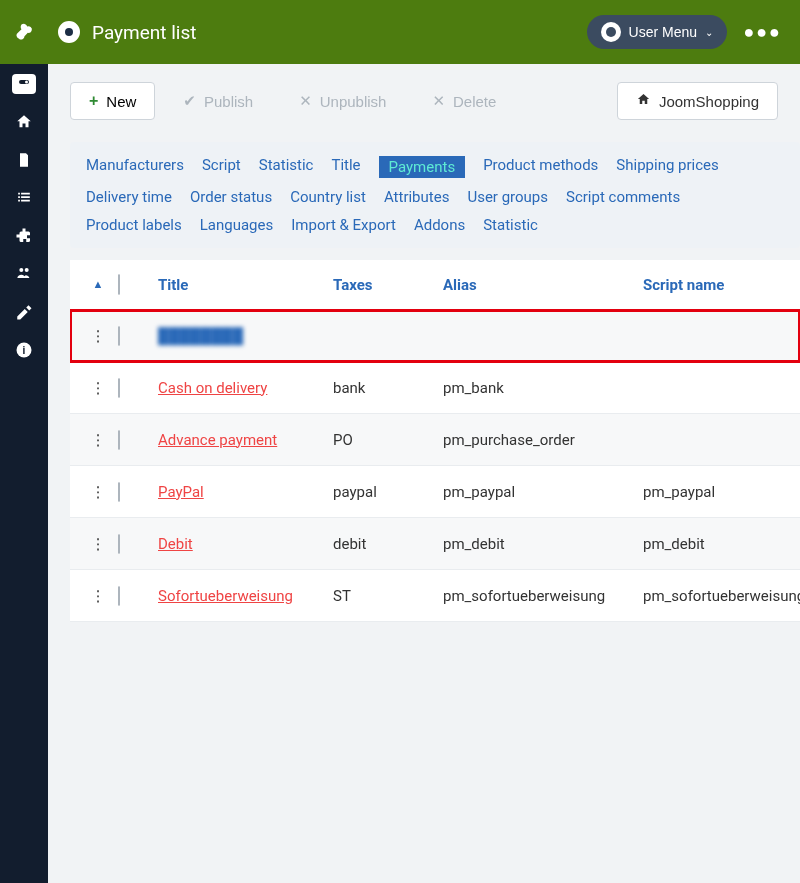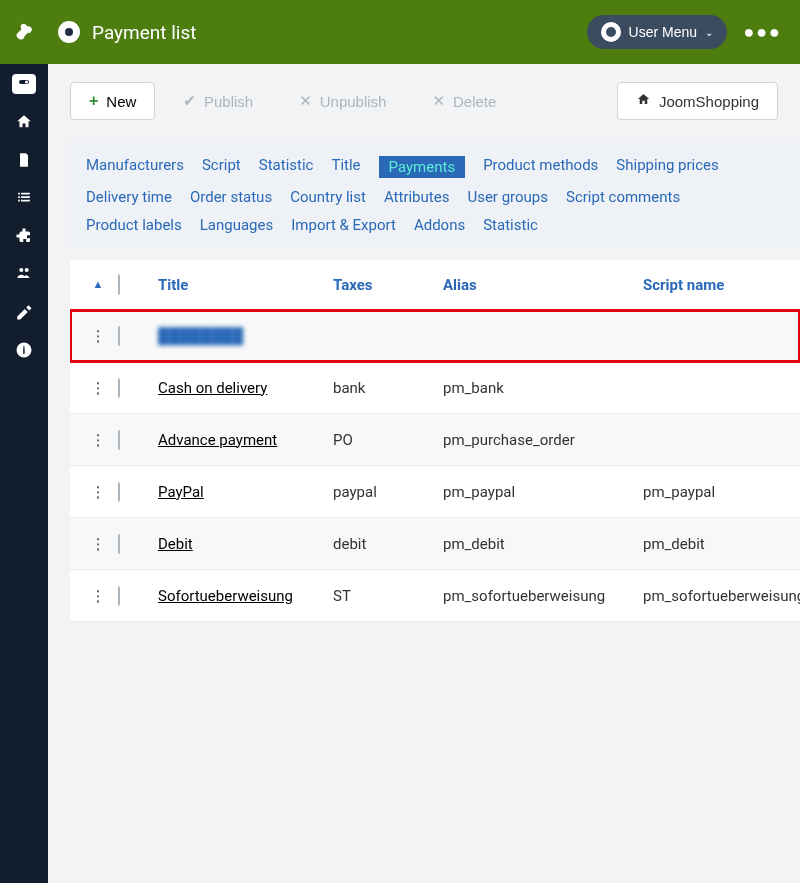--- a/index.html
+++ b/index.html
@@ -37,21 +37,21 @@
 .filterlinks a.active { background: #2a69b8; color: #5eead4; padding: 2px 10px; }
 
 .table { margin-top: 12px; background: #fff; overflow-x: hidden; }
 .thead, .trow { display: grid; grid-template-columns: 40px 40px 175px 110px 200px 180px; align-items: center; min-height: 50px; padding-left: 8px; }
 .thead { border-bottom: 1px solid #dee2e6; }
 .thead .th { color: #2a69b8; font-weight: 700; font-size: 15px; cursor: pointer; }
 .thead .sort-arrow { color: #2a69b8; font-size: 11px; text-align: center; }
 .trow { border-bottom: 1px solid #e9ecef; font-size: 15px; color: #333; min-height: 52px; }
 .trow:nth-child(odd) { background: #f7f8f9; }
 .trow.highlight { outline: 3px solid #e3000f; outline-offset: -2px; }
-.trow .title-link { color: #000000; text-decoration: underline; cursor: pointer; }
+.trow .title-link { color: #ef4444; text-decoration: underline; cursor: pointer; }
 .drag { color: #333; cursor: pointer; font-size: 15px; text-align: center; }
 .cbx { width: 16px; height: 16px; border: 1px solid #adb5bd; border-radius: 3px; cursor: pointer; }
 .blur { filter: blur(3px); background: linear-gradient(90deg,#333 20%,#fff 20%,#fff 30%,#333 30%,#333 50%,#fff 50%,#fff 60%,#333 60%); height: 10px; width: 90px; }
 .blur2 { filter: blur(2px); color:#2a69b8; text-decoration:underline;}
 </style>
 </head>
 <body>
 
 <div class="topbar">
   <div class="logo-box">

